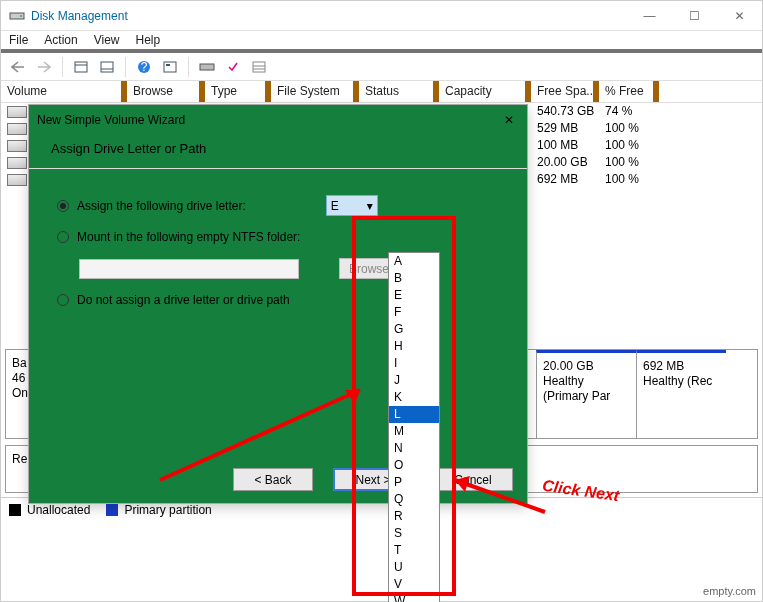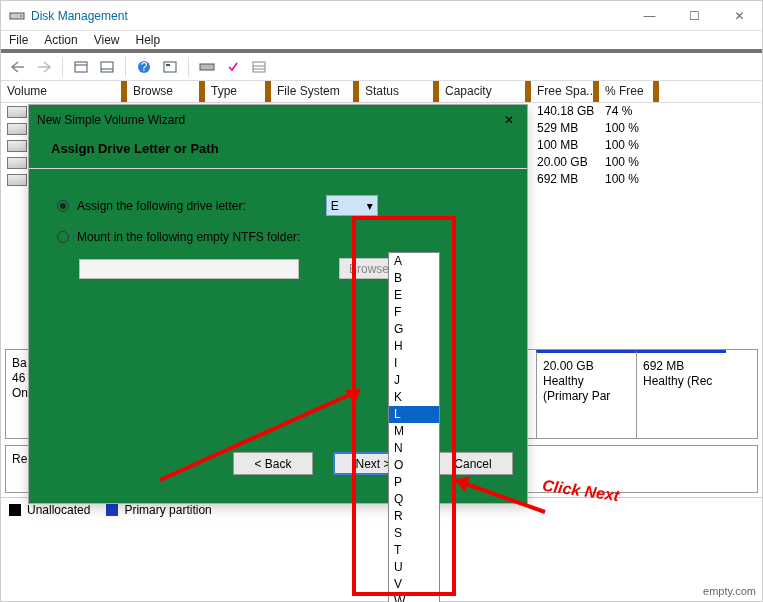--- a/index.html
+++ b/index.html
@@ -28,30 +28,30 @@
     .disk-left { width: 100px; padding: 6px; font-size: 12px; line-height: 15px; }
     .disk-part { border-left: 1px solid #999; padding: 6px; font-size: 12px; line-height: 15px; flex: 0 0 auto; position: relative; }
     .disk-part.p1 { width: 430px; }
     .disk-part.pblue { border-top: 3px solid #1a3cc7; width: 100px;}
     .legend { height: 24px; padding: 4px 8px; display: flex; align-items: center; gap: 6px; border-top: 1px solid #ccc; margin-top: 4px; }
     .swatch { width: 12px; height: 12px; display: inline-block; } 
     .wizard { position: absolute; left: 28px; top: 104px; width: 500px; height: 400px; background: #15803d; border: 1px solid #aaa; box-shadow: 0 4px 12px rgba(0,0,0,.2); z-index: 20; }
     .wiz-title { height: 30px; display: flex; align-items: center; justify-content: space-between; padding: 0 8px; }
     .wiz-close { width: 20px; text-align: center; }
     .wiz-head { padding: 6px 22px 12px 22px; border-bottom: 1px solid #ddd; }
-    .wiz-head .h1 { font-weight: bold; font-size: 13px; }
+    .wiz-head .h1 { font-weight: normal; font-size: 13px; }
     .wiz-head .h2 { font-size: 12px; color: #222; margin-left: 12px; margin-top: 2px;}
     .wiz-body { padding: 26px 28px; }
     .opt { display: flex; align-items: center; margin-bottom: 14px; }
     .radio { width: 12px; height: 12px; border: 1px solid #333; border-radius: 50%; margin-right: 8px; display:flex; align-items:center; justify-content:center; }
     .radio .dot { width: 6px; height: 6px; background: #222; border-radius: 50%; }
     .combo { width: 52px; height: 21px; border: 1px solid #7aaadb; background: #cde4f7; display: flex; align-items: center; justify-content: space-between; padding: 0 4px; font-size:12px; margin-left: 80px;}
     .browse-btn { width: 70px; height: 21px; border: 1px solid #bbb; background: #e9e9e9; margin-left: 40px; display:inline-flex; align-items:center; justify-content:center; color:#888; font-size:12px;}
     .ntfs-input { width: 220px; height: 20px; border: 1px solid #bbb; margin-left: 22px; background:#f4f4f4;}
-    .wiz-btns { position: absolute; bottom: 28px; right: 14px; display: flex; gap: 20px; }
+    .wiz-btns { position: absolute; bottom: 12px; right: 14px; display: flex; gap: 20px; }
     .wiz-btn { width: 80px; height: 23px; border: 1px solid #999; background: #e9e9e9; display: flex; align-items: center; justify-content: center; font-size: 12px; }
     .wiz-btn.next { border: 2px solid #3b78d6; }
     .dropdown { position: absolute; left: 388px; top: 252px; width: 52px; background: #fff; border: 1px solid #888; z-index: 40; }
     .dropdown div { padding: 1px 5px; font-size: 12px; line-height: 15px; }
     .dropdown .sel { background: #0a64c8; color: #fff; }
     .redbox { position: absolute; left: 352px; top: 216px; width: 104px; height: 380px; border: 4px solid #f20000; z-index: 50; pointer-events: none; }
     .annot-next { position: absolute; left: 542px; top: 482px; color: #f20000; font-weight: bold; font-size: 16px; font-style: italic; transform: rotate(8deg); z-index: 60; }
     .arrow1, .arrow2 { position: absolute; z-index: 55; pointer-events:none; }
     .wsx { position:absolute; right:6px; bottom:4px; font-size:11px; color:#666; letter-spacing:0; z-index:70;}
   </style>
@@ -151,21 +151,21 @@
   </div>
 
   <div class="grid-body">
     <div class="grid-row">
       <div class="gc col-vol"><span class="vol-glyph"></span></div>
       <div class="gc col-lay"></div>
         <div class="gc col-typ"></div>
         <div class="gc col-fs"></div>
       <div class="gc col-stat"></div>
         <div class="gc col-cap"></div>
-      <div class="gc col-free">140.18 GB</div>
+      <div class="gc col-free">540.73 GB</div>
       <div class="gc col-pct">74 %</div>
     </div>
     <div class="grid-row">
       <div class="gc col-vol"><span class="vol-glyph"></span></div>
       <div class="gc col-lay"></div>
         <div class="gc col-typ"></div>
         <div class="gc col-fs"></div>
       <div class="gc col-stat"></div>
         <div class="gc col-cap"></div>
       <div class="gc col-free">529 MB</div>
@@ -258,20 +258,24 @@
         <span>▾</span>
       </span>
     </div>
     <div class="opt">
       <span class="radio"></span>
       <span>Mount in the following empty NTFS folder:</span>
     </div>
     <div style="display:flex;align-items:center;margin-bottom:14px;">
       <span class="ntfs-input"></span>
       <span class="browse-btn">Browse...</span>
+    </div>
+    <div class="opt">
+      <span class="radio"></span>
+      <span>Do not assign a drive letter or drive path</span>
     </div>
   </div>
   <div class="wiz-btns">
     <div class="wiz-btn">&lt; Back</div>
     <div class="wiz-btn next">Next &gt;</div>
     <div class="wiz-btn">Cancel</div>
   </div>
 </div>
 
 <div class="dropdown" id="dd">

